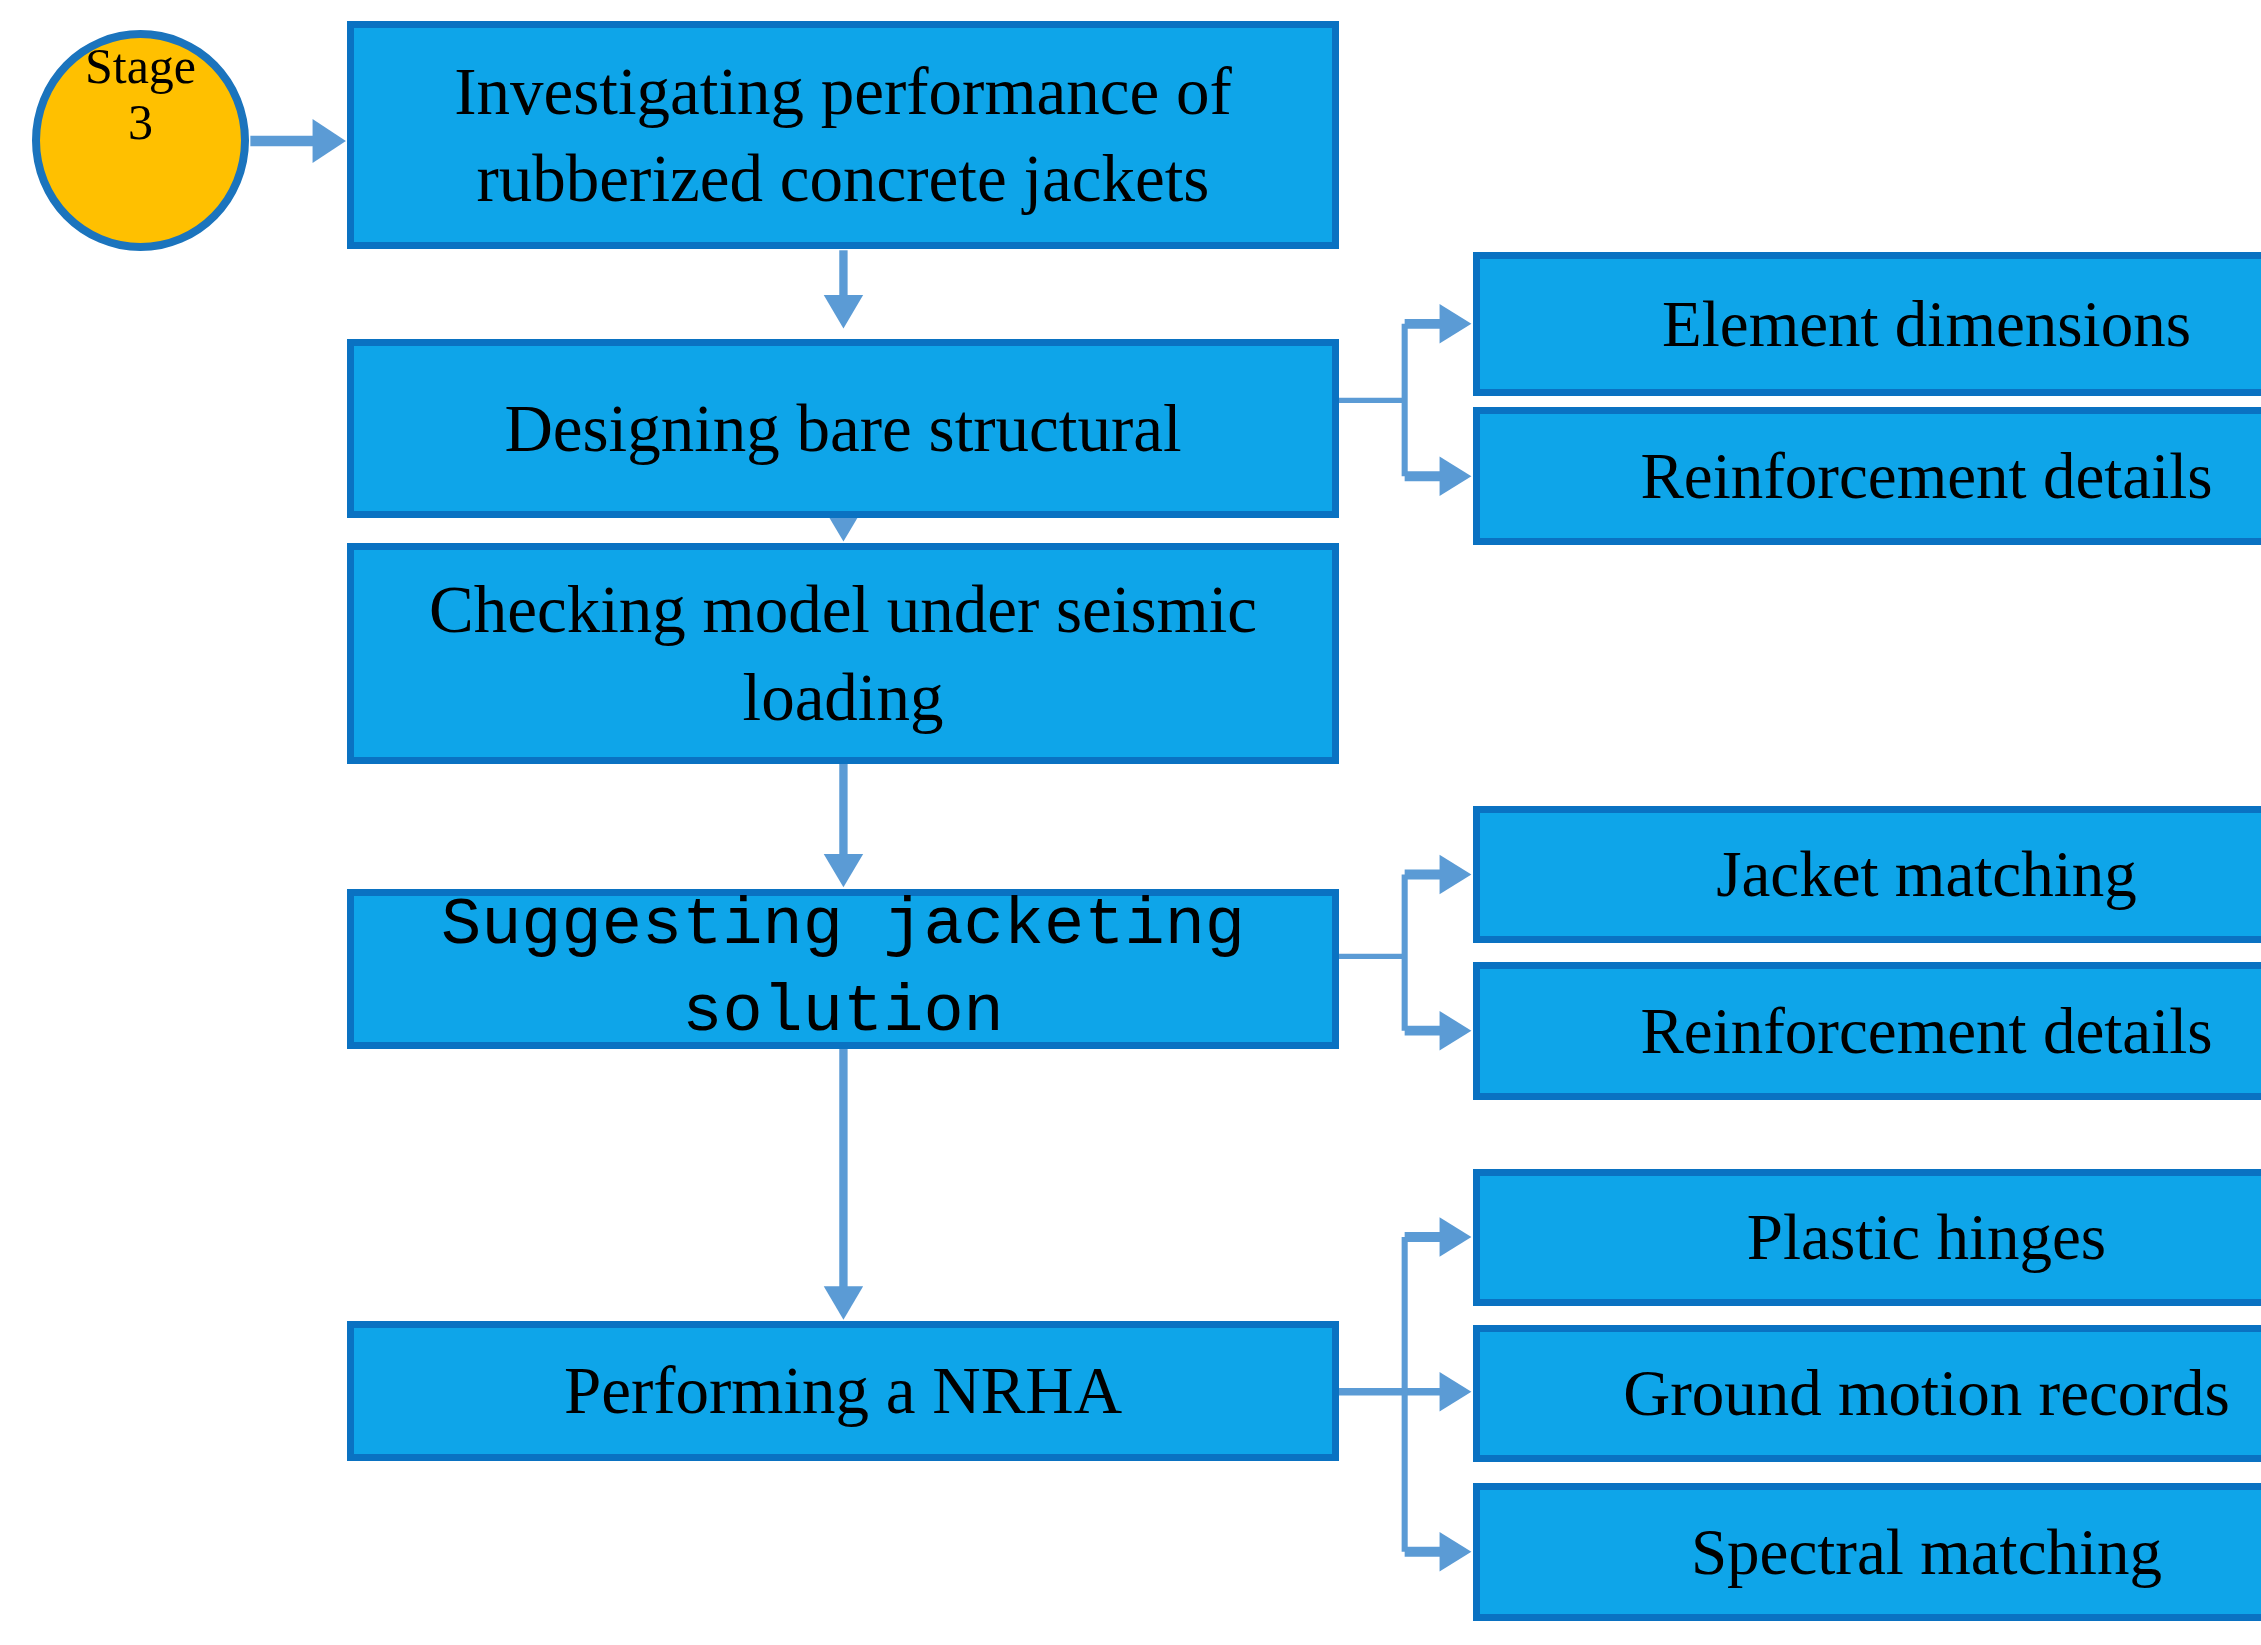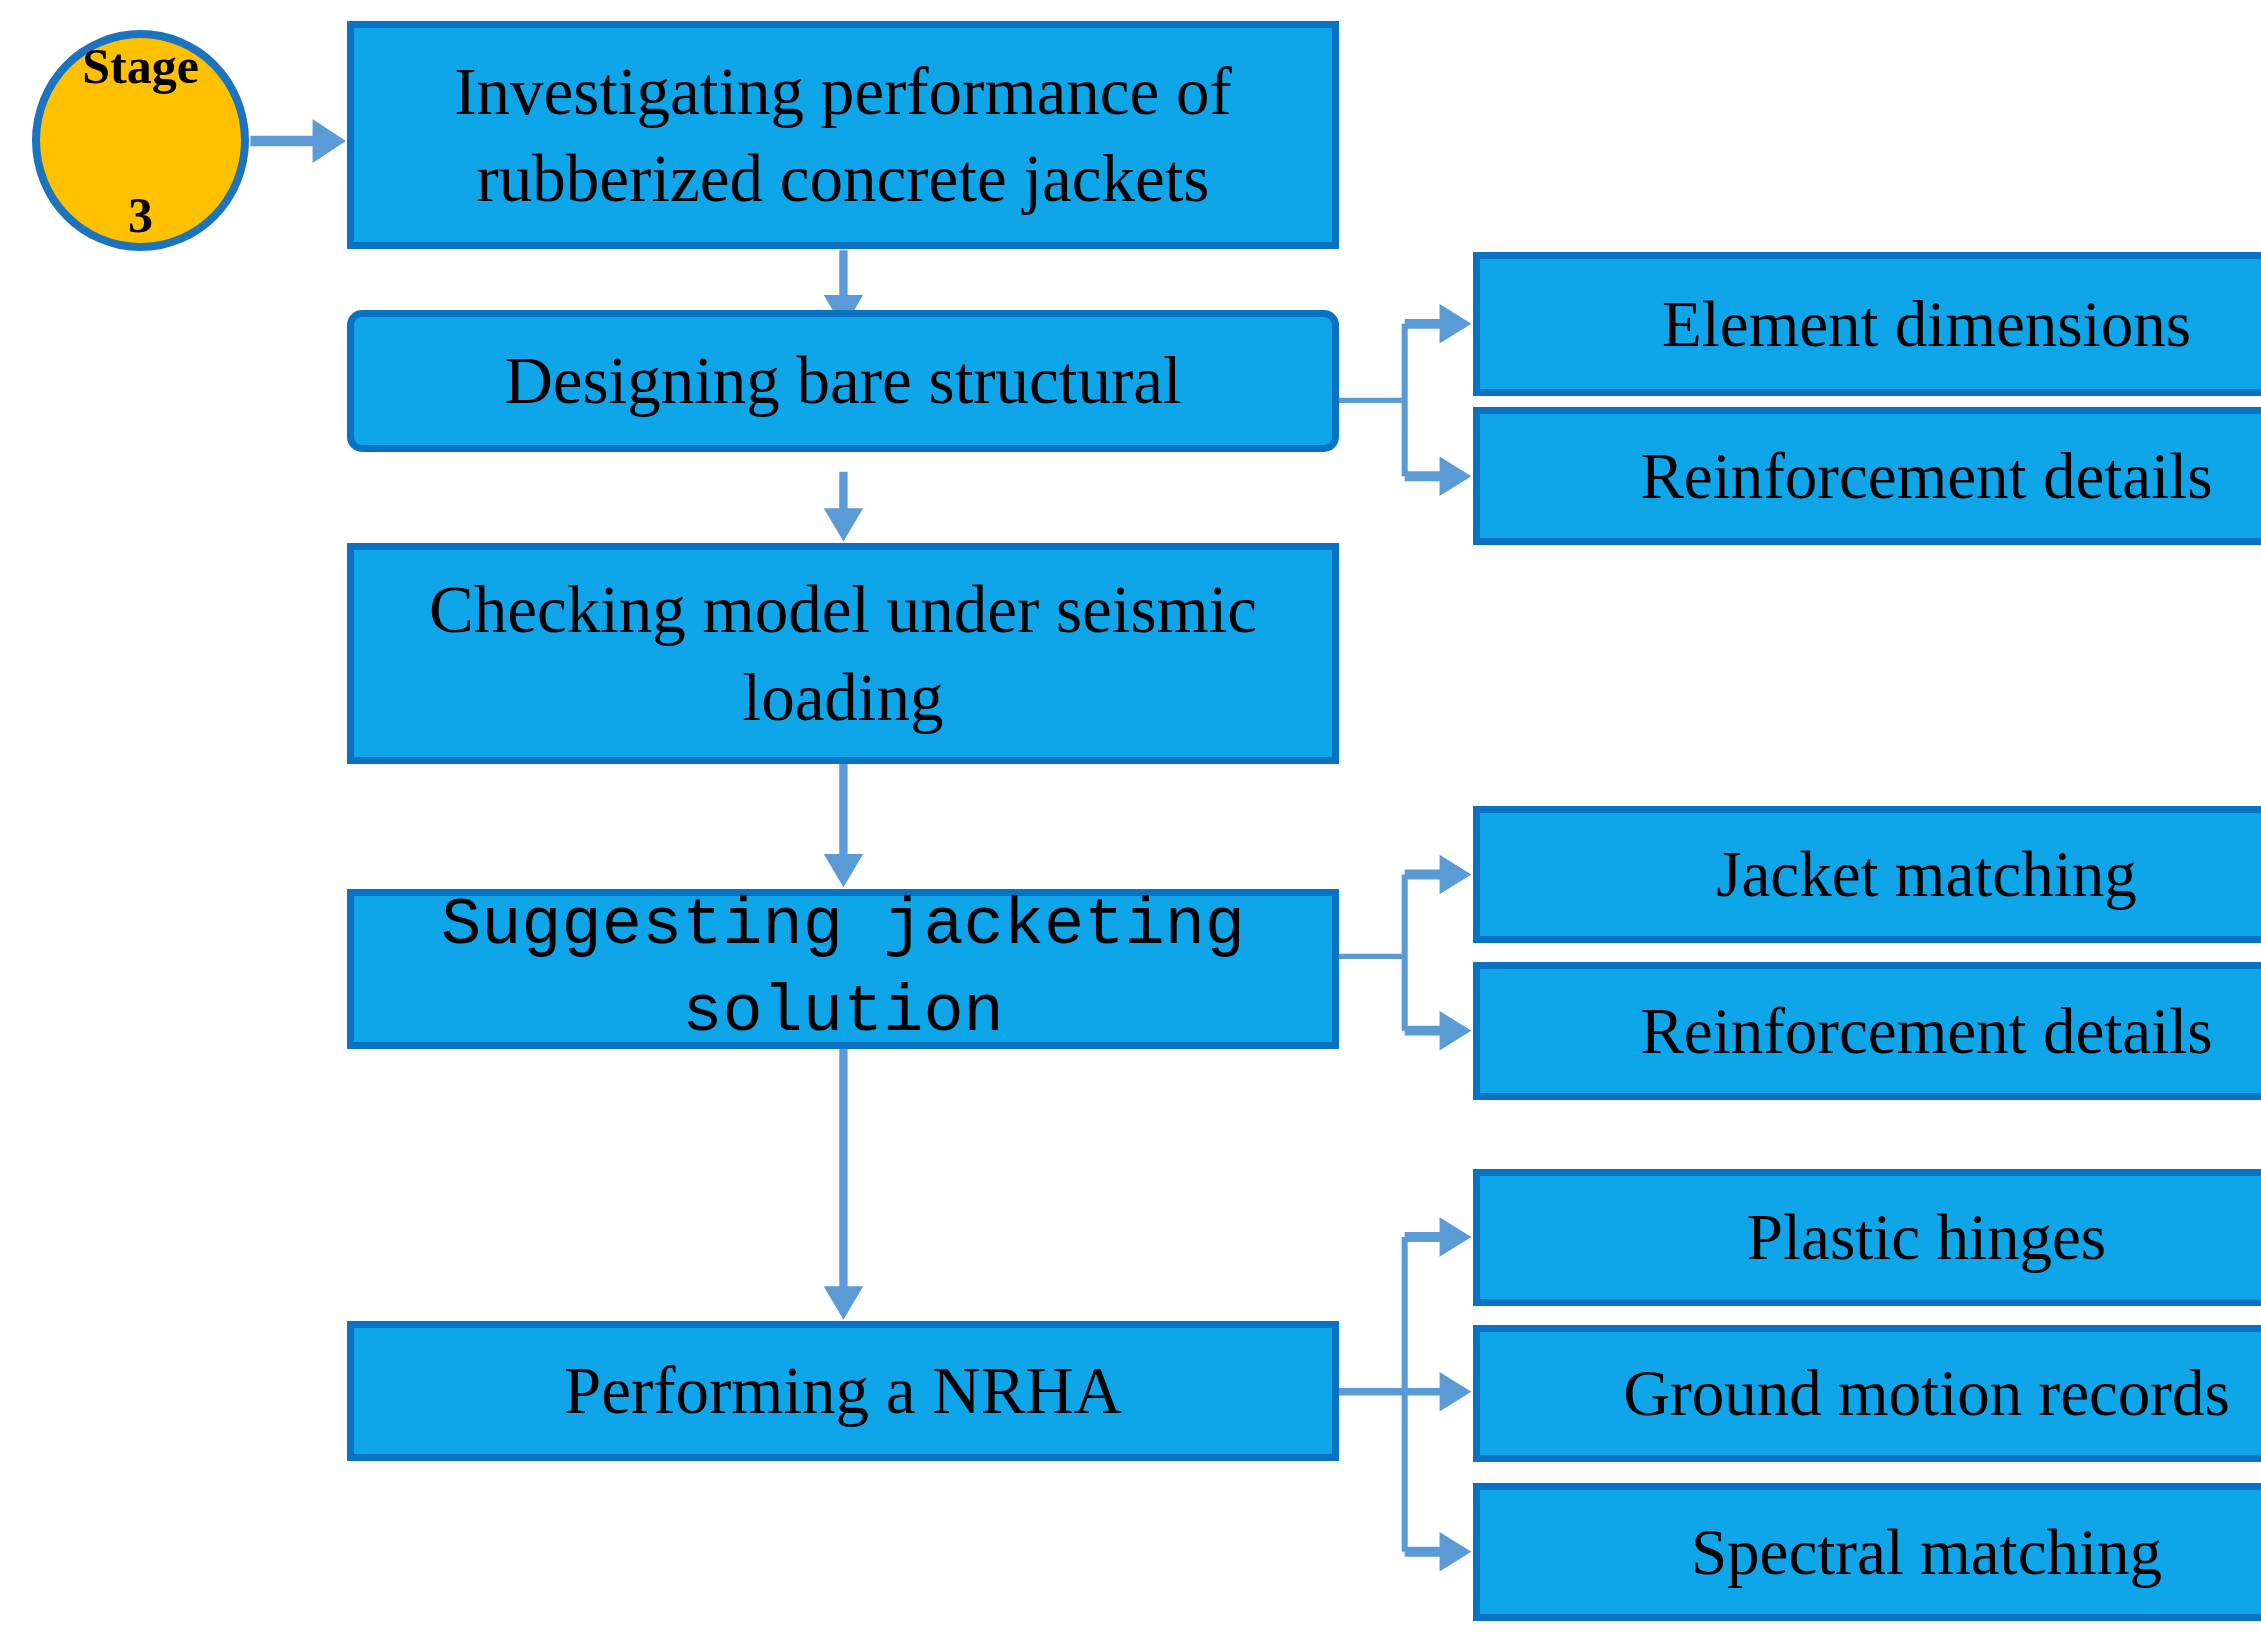--- a/index.html
+++ b/index.html
@@ -48,22 +48,22 @@
     top: 30px;
     width: 217px;
     height: 221px;
     box-sizing: border-box;
     background: #ffc000;
     border: 8.3px solid #1b74bd;
     border-radius: 50%;
     display: flex;
     flex-direction: column;
     align-items: center;
-    justify-content: space-between;
-    font-weight: bold;
+    justify-content: flex-start;
+    font-weight: normal;
     font-size: 50px;
     line-height: 1.12;
     color: #000000;
     text-align: center;
   }
   .conn { stroke: #5b9bd5; fill: none; }
   .head { fill: #5b9bd5; stroke: none; }
 </style>
 </head>
 <body>
@@ -125,21 +125,21 @@
       <polygon class="head" points="1898,2020 1898,2072 1940,2046"></polygon>
     </g>
   </svg>
 
   <div class="stage-badge">
     <span>Stage</span>
     <span>3</span>
   </div>
 
   <div class="box main-box" style="top:21px;  height:228px;">Investigating performance of rubberized concrete jackets</div>
-  <div class="box main-box" style="top:310px; height:142px;border-radius:15px;">Designing bare structural</div>
+  <div class="box main-box" style="top:339px; height:179px;">Designing bare structural</div>
   <div class="box main-box" style="top:543px; height:221px;">Checking model under seismic loading</div>
   <div class="box main-box" style="top:889px;height:160px;font-family:Liberation Mono, monospace;">Suggesting jacketing solution</div>
   <div class="box main-box" style="top:1321px;height:140px;">Performing a NRHA</div>
 
   <div class="box side-box" style="top:252px; height:144px;">Element dimensions</div>
   <div class="box side-box" style="top:407px; height:138px;">Reinforcement details</div>
   <div class="box side-box" style="top:806px;height:137px;">Jacket matching</div>
   <div class="box side-box" style="top:962px;height:138px;">Reinforcement details</div>
   <div class="box side-box" style="top:1169px;height:137px;">Plastic hinges</div>
   <div class="box side-box" style="top:1325px;height:137px;">Ground motion records</div>

